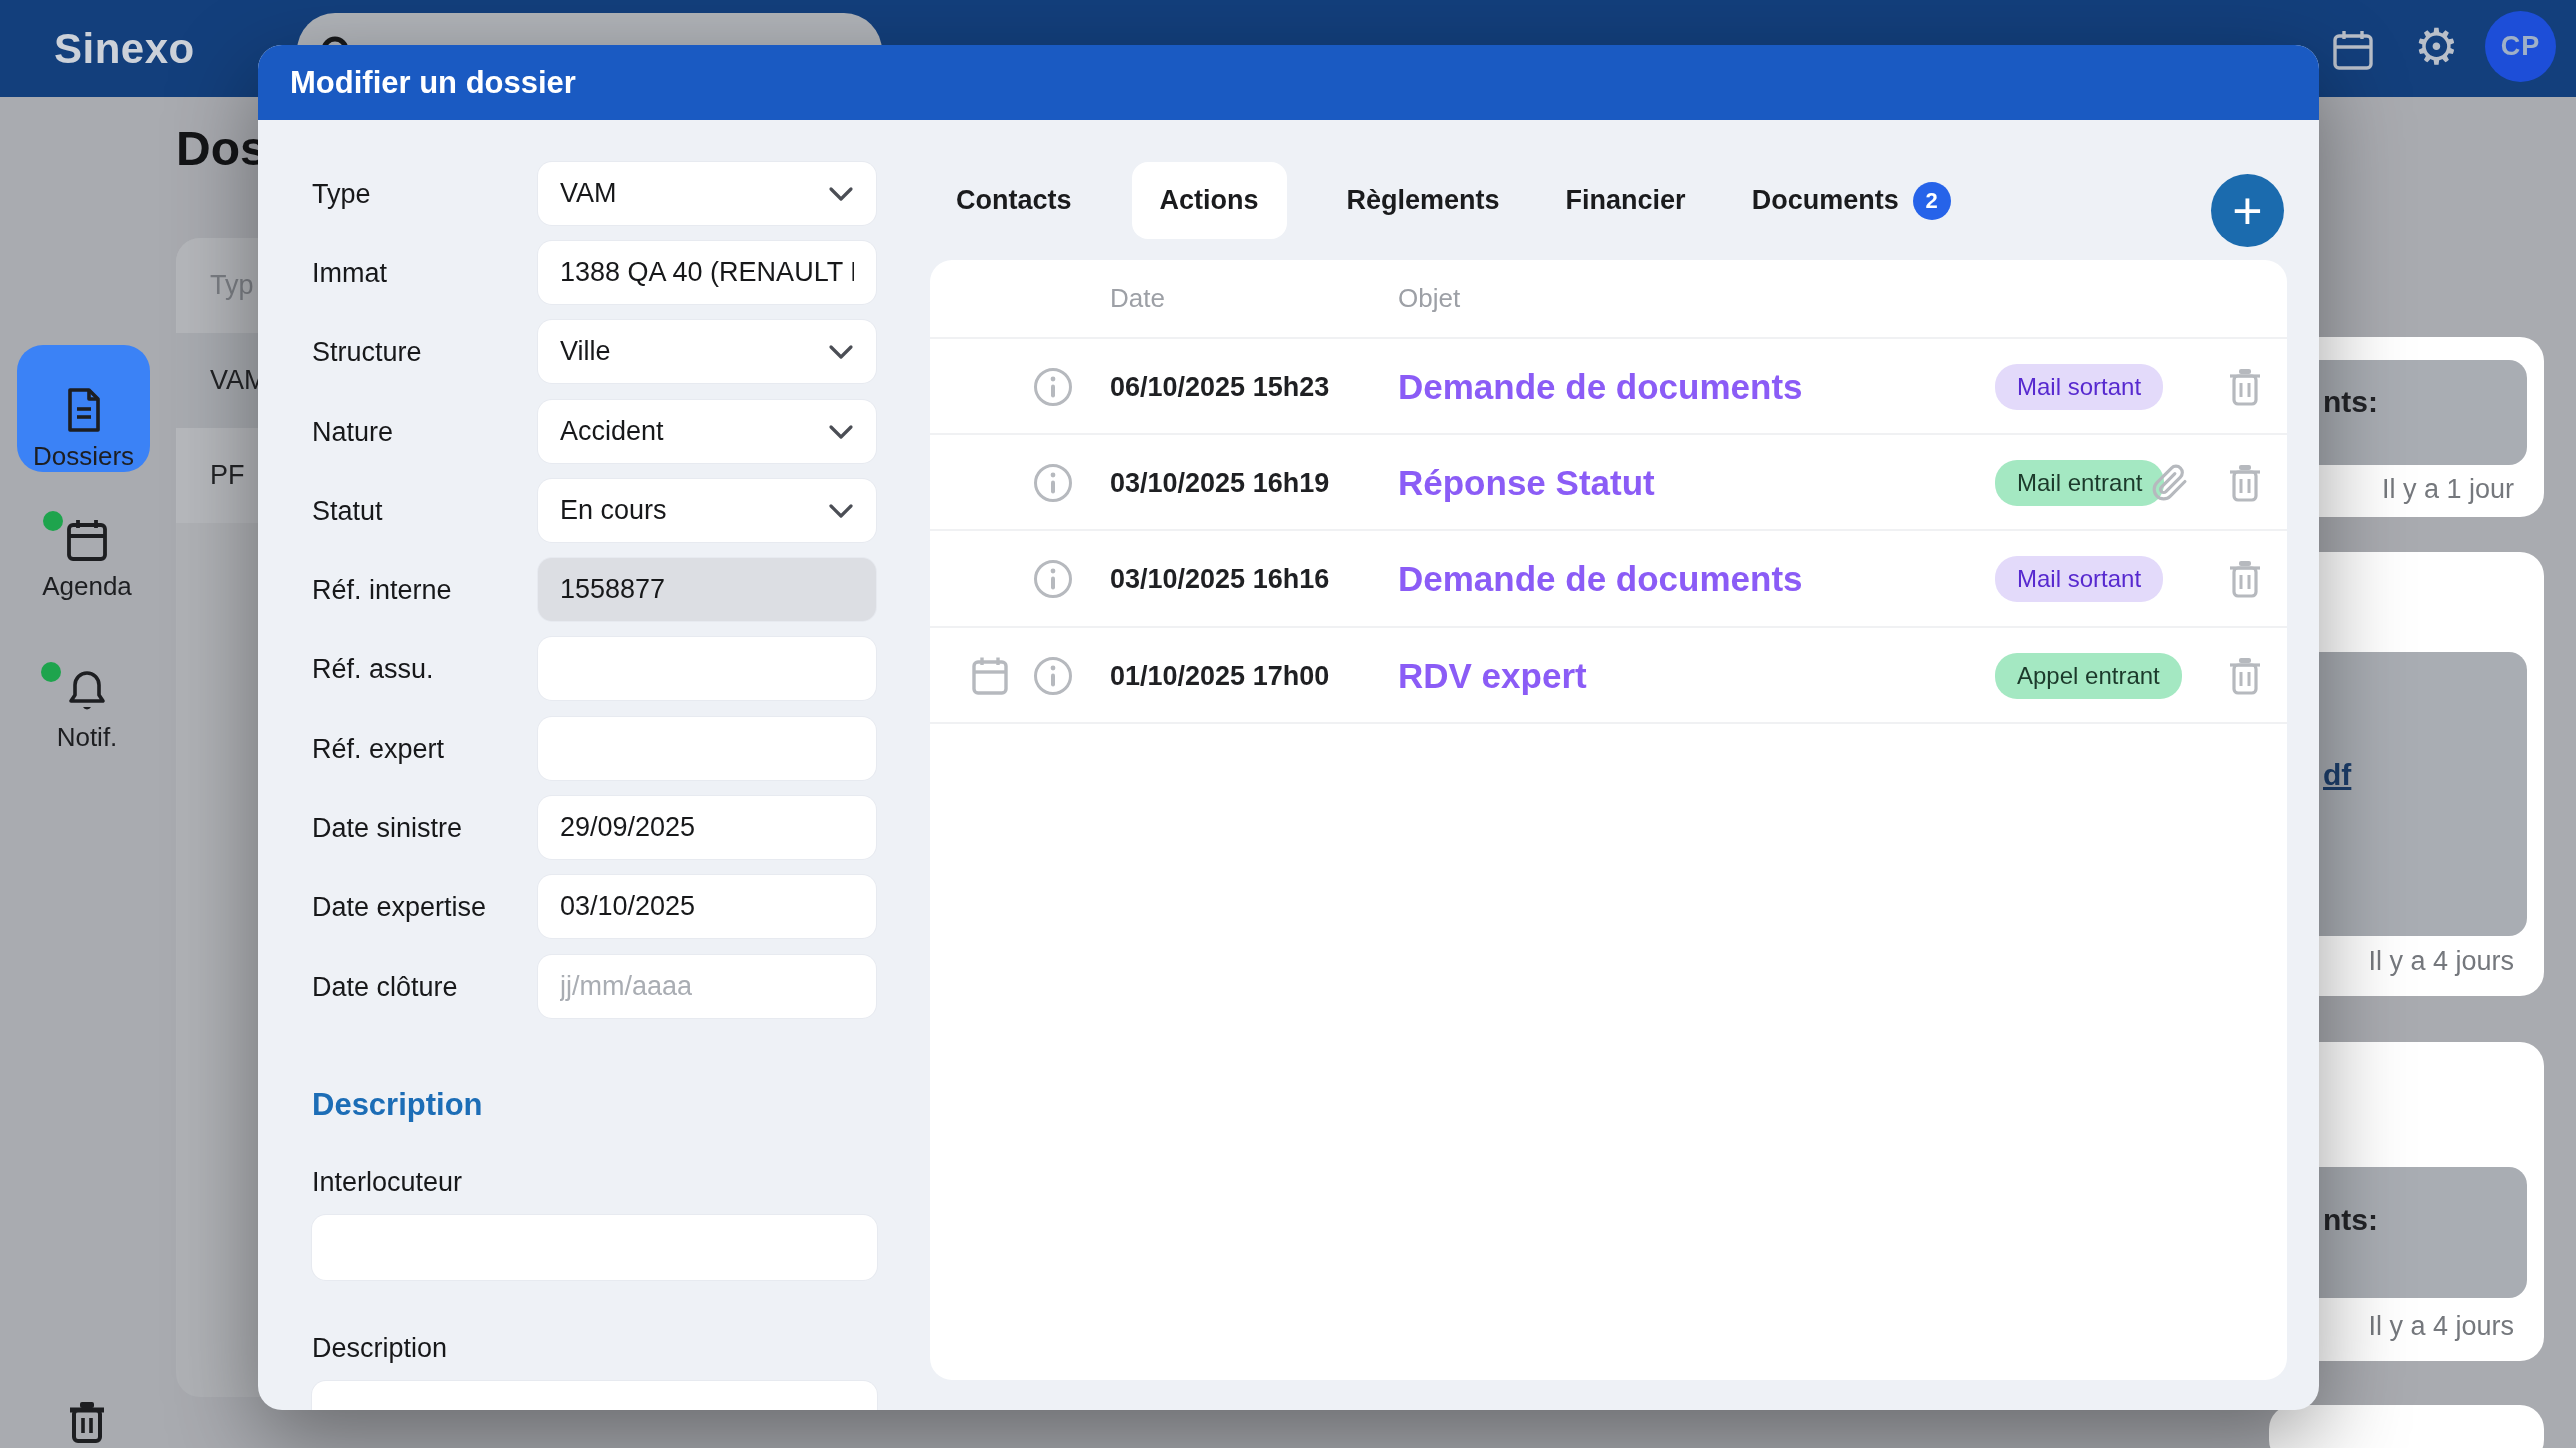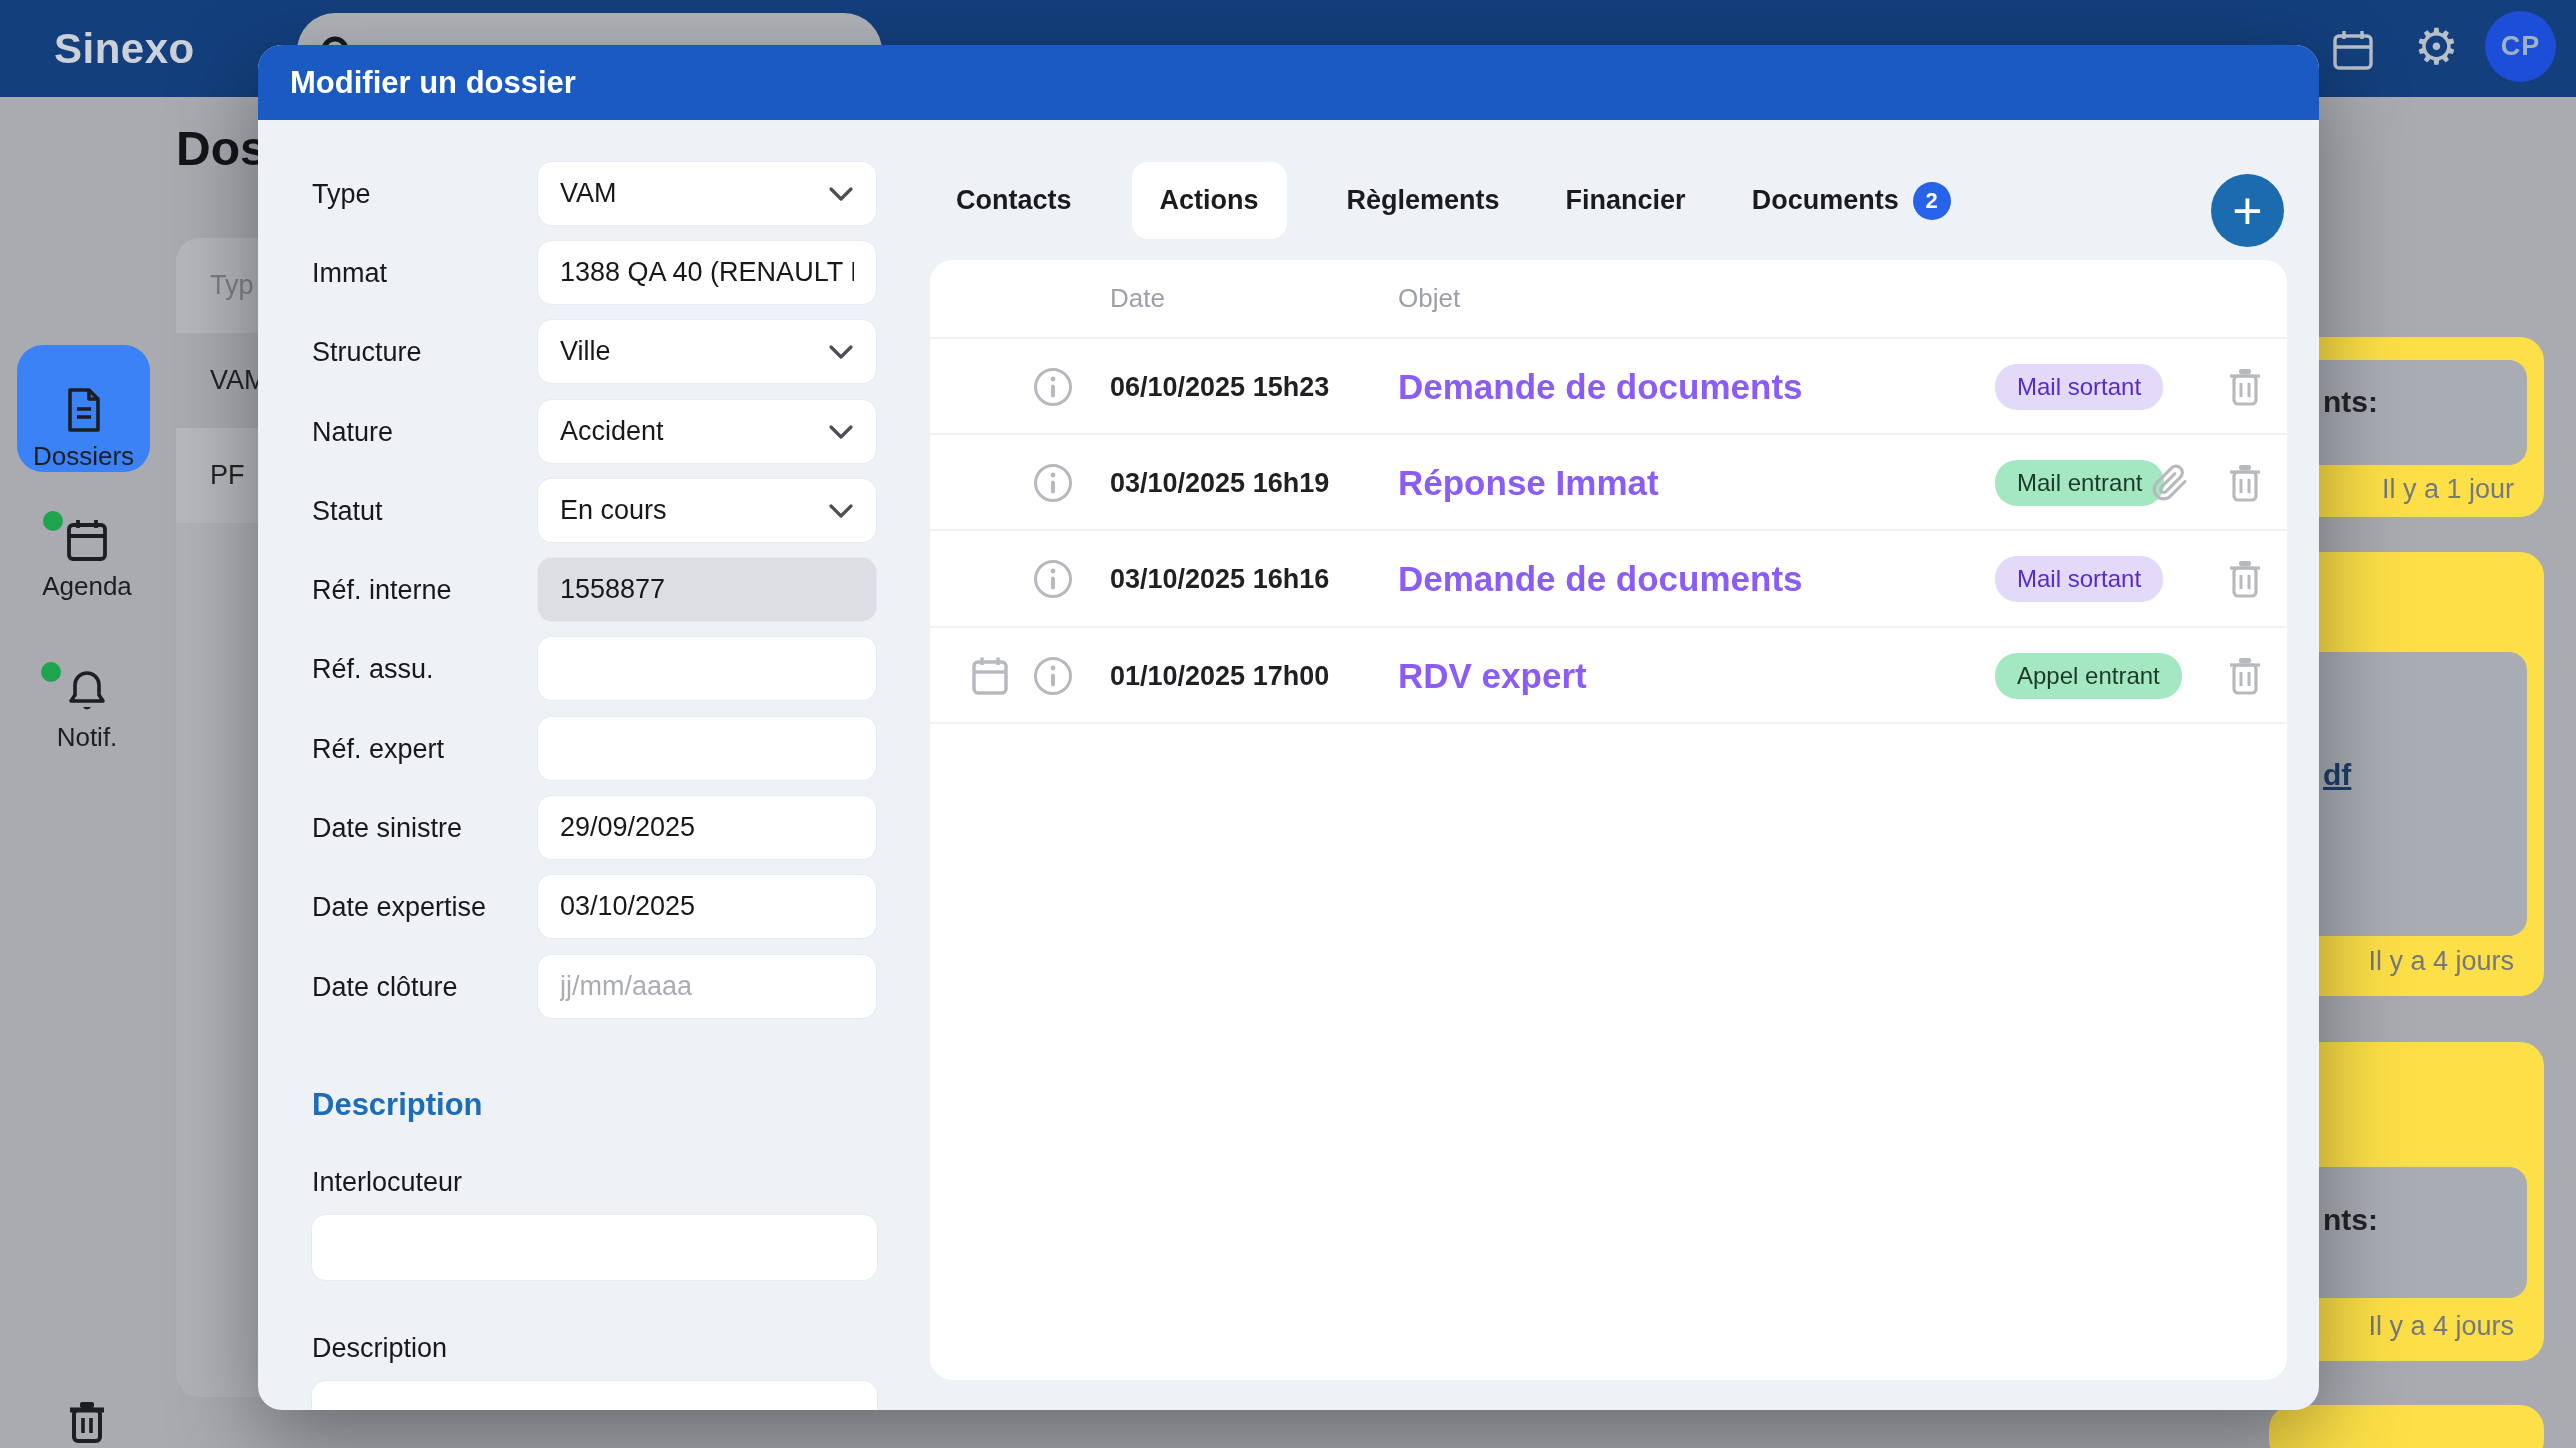--- a/index.html
+++ b/index.html
@@ -25,21 +25,21 @@
   .sb-dot{position:absolute;width:20px;height:20px;border-radius:50%;background:#1ea44d;top:-6px;right:46px;}
   .sb-iconwrap{position:relative;}
 
   #bg-card{left:176px;top:238px;width:2130px;height:1159px;background:#b0b2b6;border-radius:24px;overflow:hidden;}
   #bg-title{left:176px;top:121px;font-size:48px;font-weight:700;color:#141517;}
   .bg-listhead{position:absolute;left:0;top:0;width:100%;height:95px;background:#b5b7bb;color:#7c7f85;font-size:27px;display:flex;align-items:center;padding-left:34px;box-sizing:border-box;}
   .bg-row{position:absolute;left:0;width:100%;height:95px;display:flex;align-items:center;padding-left:34px;box-sizing:border-box;font-size:27px;color:#232427;font-weight:500;}
   .bg-row.r0{top:95px;background:#a9acb1;}
   .bg-row.r1{top:190px;background:#b7b9bd;}
 
-  .bgcard{position:absolute;left:2269px;width:275px;background:#fde047;border-radius:24px;}
+  .bgcard{position:absolute;left:2269px;width:275px;background:#ffffff;border-radius:24px;}
   .bgcard .inner{position:absolute;left:10px;width:248px;background:#a9adb3;border-radius:18px;}
   .bgcard .snippet{position:absolute;left:54px;font-size:30px;font-weight:600;color:#232428;}
   .bgcard .snippet.link{color:#1c3e6b;text-decoration:underline;}
   .bgcard .time{position:absolute;right:30px;font-size:27px;color:#75787d;}
   #bgc-0{top:337px;height:180px;} #bgc-0 .inner{top:23px;height:105px;} #bgc-0 .snippet{top:48px;} #bgc-0 .time{top:137px;}
   #bgc-1{top:552px;height:444px;} #bgc-1 .inner{top:100px;height:284px;} #bgc-1 .snippet{top:206px;} #bgc-1 .time{top:394px;}
   #bgc-2{top:1042px;height:319px;} #bgc-2 .inner{top:125px;height:131px;} #bgc-2 .snippet{top:161px;} #bgc-2 .time{top:269px;}
   #bgc-3{top:1405px;height:59px;} 
 
   
@@ -313,21 +313,21 @@
         </div>
         <div class="trow" style="top: 173px;">
           <div class="cell c-info">
             <svg width="40" height="40" viewBox="0 0 40 40">
               <circle cx="20" cy="20" r="17.5" fill="none" stroke="#b6b9be" stroke-width="3"></circle>
               <circle cx="20" cy="12" r="2.4" fill="#b6b9be"></circle>
               <rect x="18" y="17.5" width="4" height="13" rx="2" fill="#b6b9be"></rect>
             </svg>
           </div>
           <div class="cell c-date">03/10/2025 16h19</div>
-          <div class="cell c-objet">Réponse Immat</div>
+          <div class="cell c-objet">Réponse Statut</div>
           <div class="cell c-badge green">Mail entrant</div>
           <div class="cell c-clip">
             <svg width="38" height="40" viewBox="0 0 24 24">
               <path d="M21.44 11.05l-9.19 9.19a6 6 0 0 1-8.49-8.49l9.19-9.19a4 4 0 0 1 5.66 5.66l-9.2 9.19a2 2 0 0 1-2.83-2.83l8.49-8.48" fill="none" stroke="#b6b9be" stroke-width="2" stroke-linecap="round" stroke-linejoin="round"></path>
             </svg>
           </div>
           <div class="cell c-trash">
             <svg width="38" height="42" viewBox="0 0 38 42">
               <rect x="8" y="10" width="22" height="28" rx="4" fill="none" stroke="#b6b9be" stroke-width="3.2"></rect>
               <line x1="4" y1="10" x2="34" y2="10" stroke="#b6b9be" stroke-width="3.2"></line>

